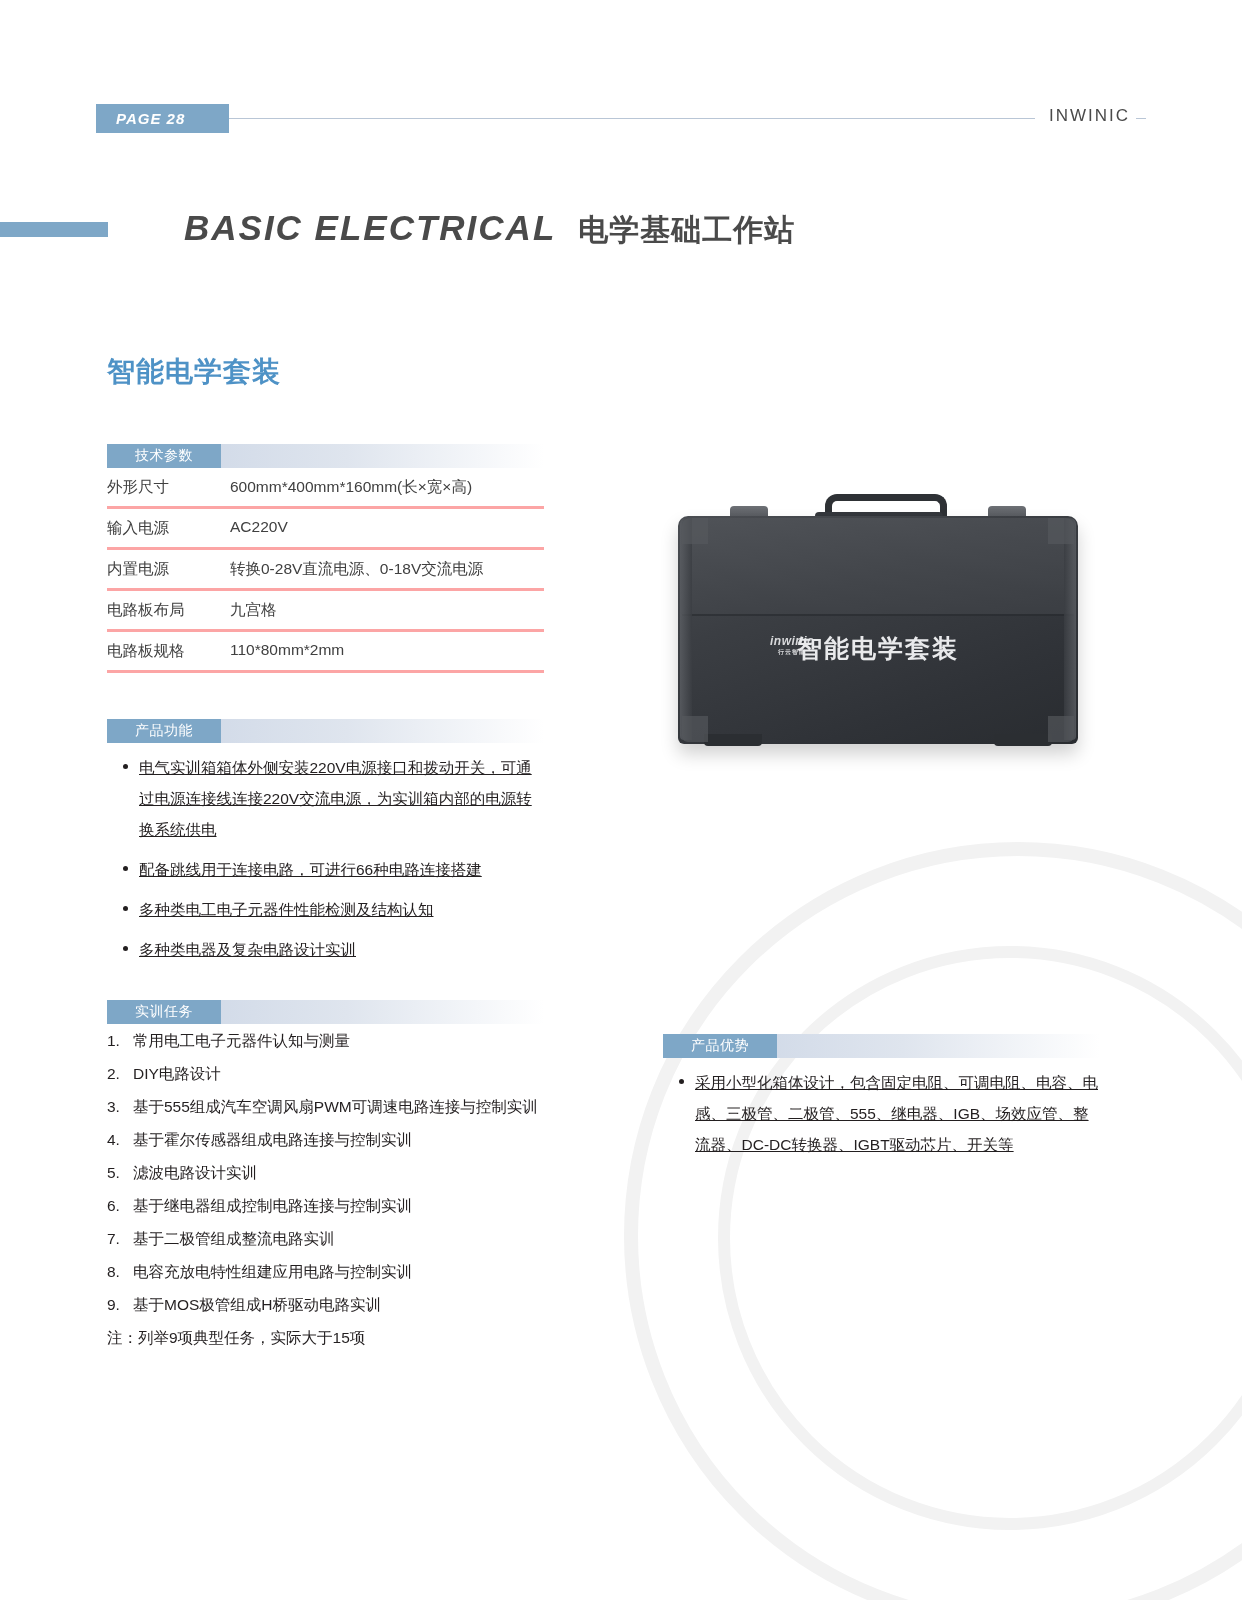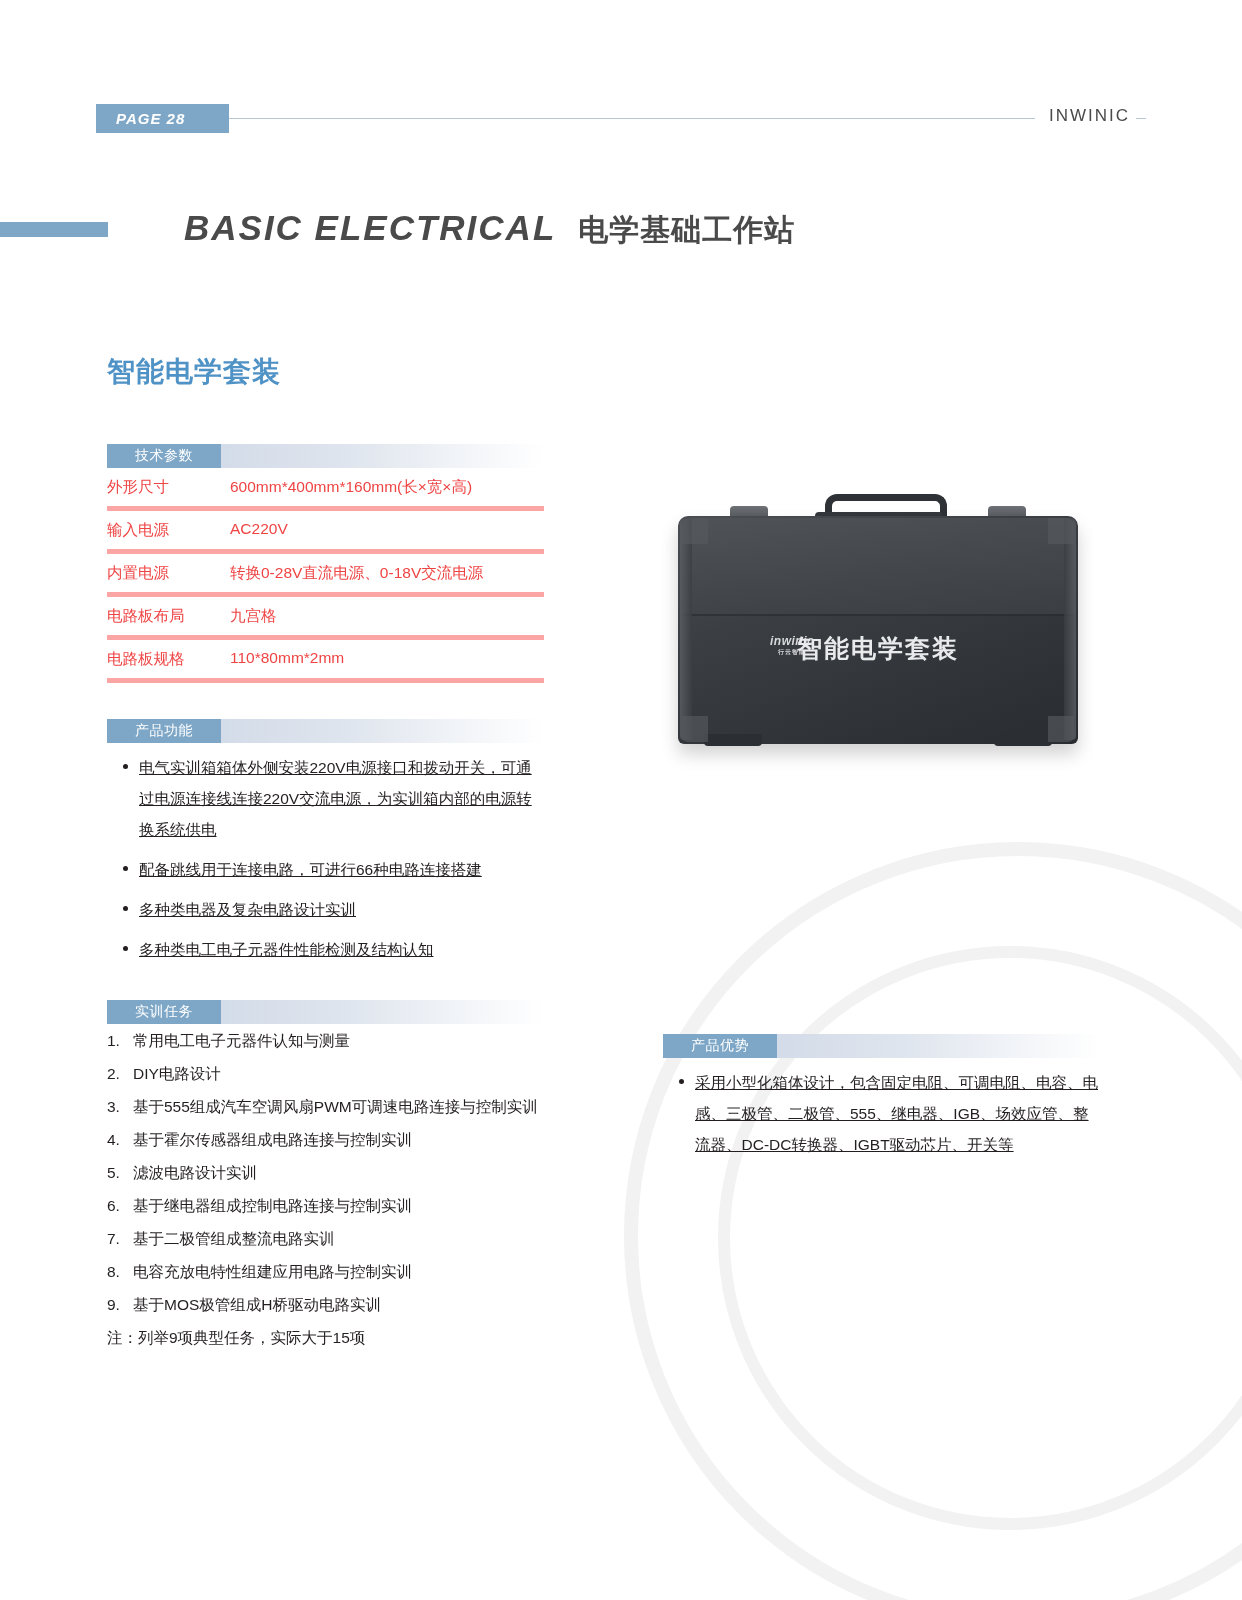--- a/index.html
+++ b/index.html
@@ -149,23 +149,23 @@
     left: 107px;
     top: 444px;
     width: 437px;
   }
   table.spec {
     width: 100%;
     border-collapse: collapse;
     font-size: 15.5px;
   }
   table.spec td {
-    border-bottom: 5px solid #fca5a5;
+    border-bottom: 3px solid #fca5a5;
     padding: 9px 0 8px 0;
-    color: #ef4444;
+    color: #404040;
     vertical-align: top;
   }
   table.spec td.k {
     width: 123px;
     white-space: nowrap;
   }
 
   
   .features-block {
     position: absolute;
@@ -413,22 +413,22 @@
   </table>
 </div>
 
 <div class="features-block">
   <div class="block-head">
     <div class="tab">产品功能</div>
   </div>
   <ul class="bullet-list">
     <li><span class="dot"></span><span>电气实训箱箱体外侧安装220V电源接口和拨动开关，可通过电源连接线连接220V交流电源，为实训箱内部的电源转换系统供电</span></li>
     <li><span class="dot"></span><span>配备跳线用于连接电路，可进行66种电路连接搭建</span></li>
+    <li><span class="dot"></span><span>多种类电工电子元器件性能检测及结构认知</span></li>
     <li><span class="dot"></span><span>多种类电器及复杂电路设计实训</span></li>
-    <li><span class="dot"></span><span>多种类电工电子元器件性能检测及结构认知</span></li>
   </ul>
 </div>
 
 <div class="tasks-block">
   <div class="block-head">
     <div class="tab">实训任务</div>
   </div>
   <ol class="num-list">
     <li>
         <span class="idx">1.</span>

